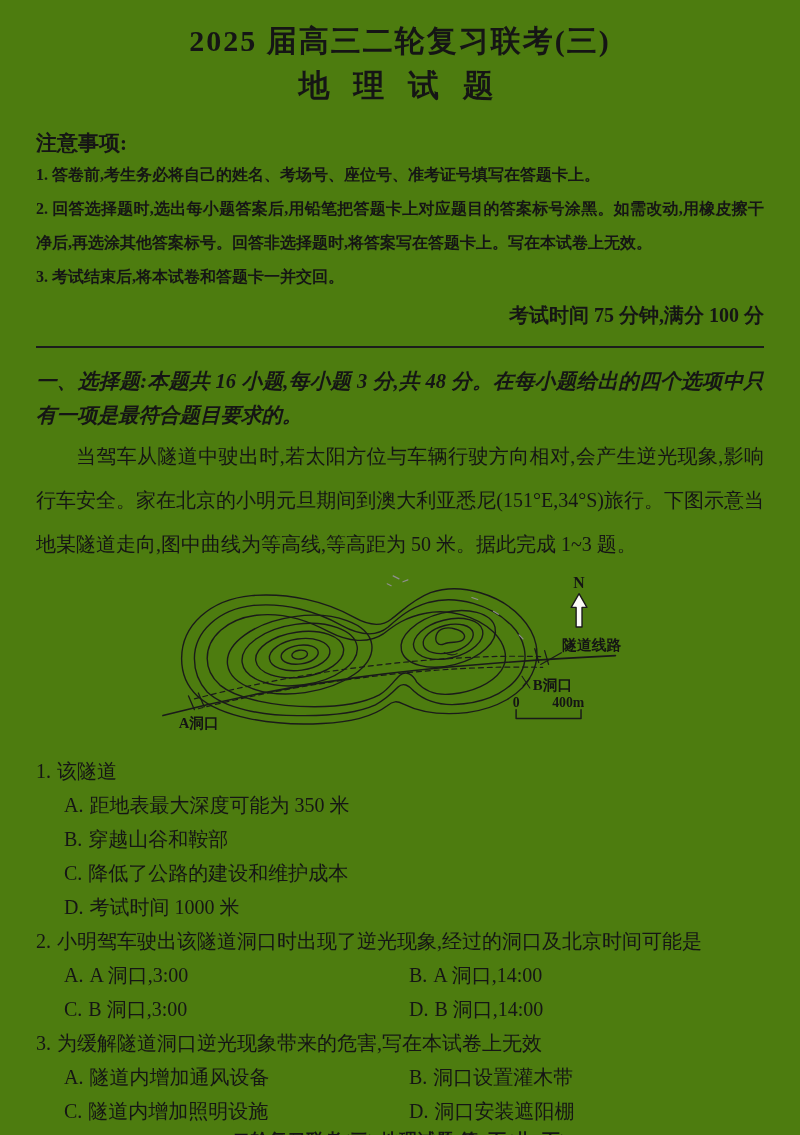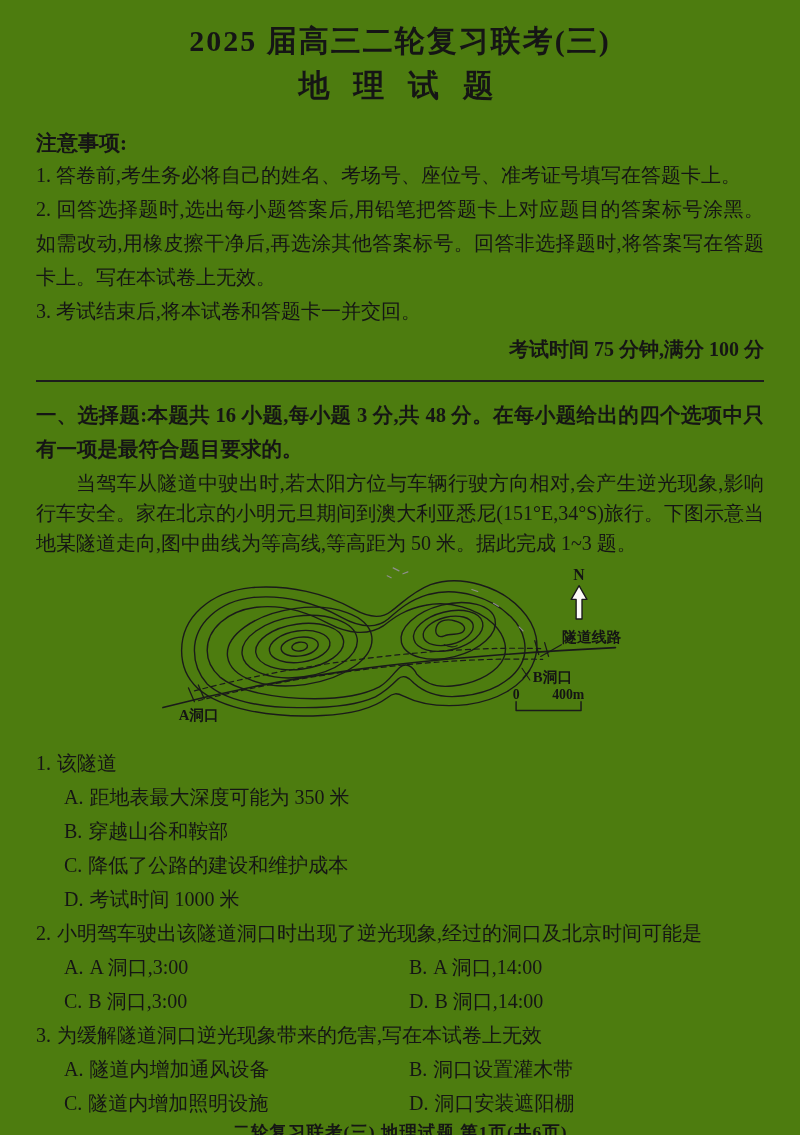--- a/index.html
+++ b/index.html
@@ -21,38 +21,38 @@
     letter-spacing:2px; line-height:42px;
   }
   .title-2 {
     text-align:center; font-size:31px; font-weight:700;
     letter-spacing:8px; line-height:44px; margin-top:2px;
   }
   
   .notice { margin-top:20px; }
   .notice-heading { font-size:21px; font-weight:700; line-height:30px; }
   .notice-item {
-    font-size:20px; line-height:34px; text-align:justify;
-    font-weight:400;
+    font-size:16px; line-height:34px; text-align:justify;
+    font-weight:700;
   }
   .exam-info {
     text-align:right; font-size:20px; font-weight:700;
     line-height:34px; margin-top:4px;
   }
   .divider {
     border:none; border-top:2.5px solid #1c1c1c;
     margin:14px 0 0 0; width:100%;
   }
   
   .section-heading {
     margin-top:16px; font-size:20.5px; font-weight:700;
-    line-height:34px; text-align:justify;
+    line-height:34px; text-align:justify;font-style:italic;
   }
   .passage {
-    font-size:20px; line-height:30px; text-align:justify;
+    font-size:20px; line-height:44px; text-align:justify;
     text-indent:2em; margin-top:2px;
   }
   
   .map-figure { margin:4px 0 2px 109px; width:512px; }
   .map-figure svg { display:block; }
   
   .question { font-size:20px; line-height:34px;font-family:Liberation Serif, serif; }
   .q-stem { text-align:justify; }
   .q-num { margin-right:6px; }
   .opt-col { padding-left:28px; }

